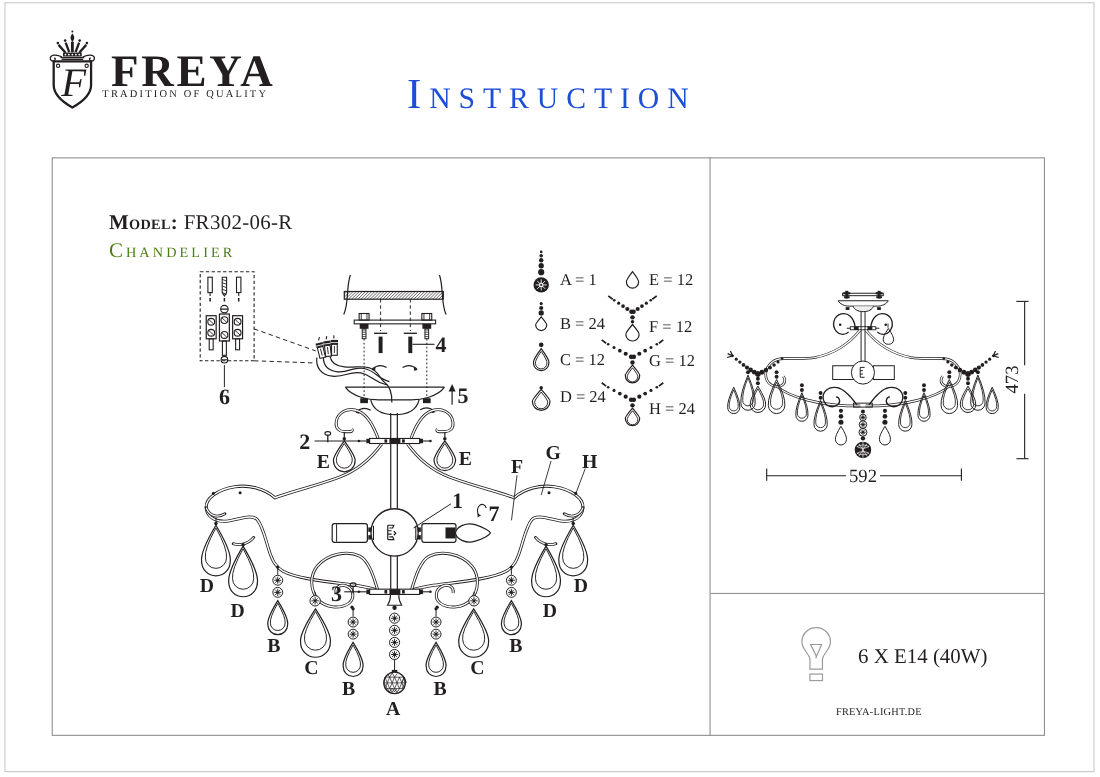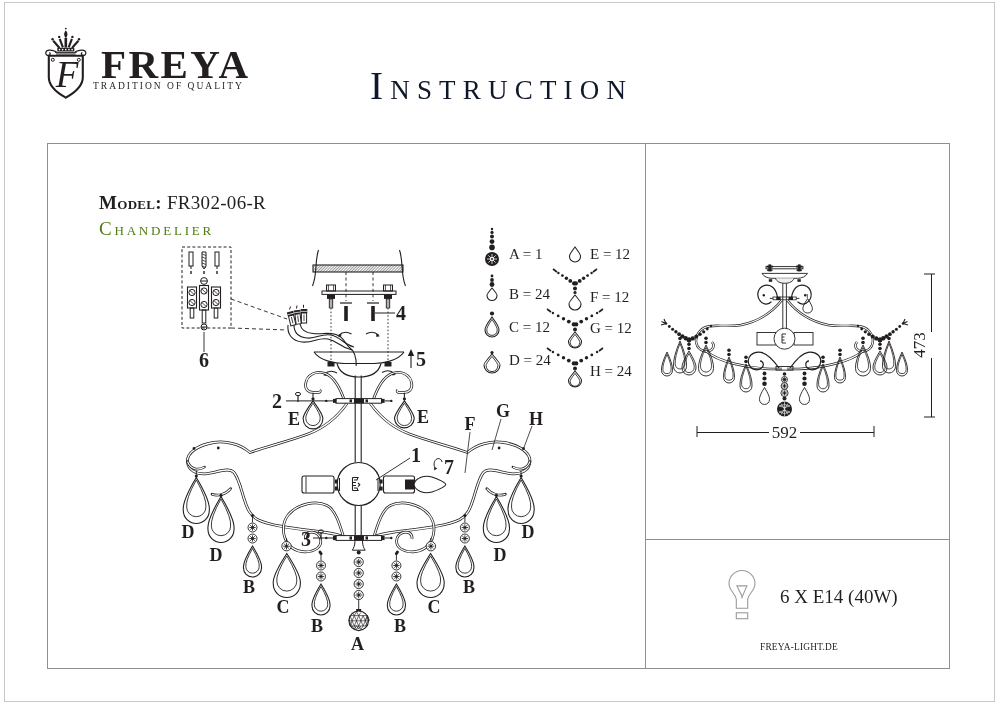--- a/index.html
+++ b/index.html
@@ -37,21 +37,21 @@
         <circle cx="14.8" cy="48.8" r="1.5" stroke-width="1"></circle>
         <circle cx="40.8" cy="48.8" r="1.5" stroke-width="1"></circle>
         <text x="29" y="76" font-family="Liberation Serif" font-size="37" font-style="italic" text-anchor="middle" fill="#231f20" stroke="none">F</text>
       </g>
     </svg>
 
 <div class="abs" style="left:101px;top:40px;font:bold 41px 'Liberation Serif',serif;letter-spacing:2.4px;color:#231f20;">FREYA</div>
 
 <div class="abs" style="left:93px;top:81px;font:9.5px 'Liberation Serif',serif;letter-spacing:2px;color:#231f20;">TRADITION OF QUALITY</div>
 
-<div class="abs" style="left:370px;top:63px;font:39px 'Liberation Serif',serif;font-variant:small-caps;letter-spacing:7.2px;color:#0f172a;">Instruction</div>
+<div class="abs" style="left:370px;top:63px;font:39px 'Liberation Serif',serif;font-variant:small-caps;letter-spacing:7.2px;color:#1d4ed8;">Instruction</div>
 
 <div class="abs" style="left:47px;top:143px;width:903px;height:526px;border:1px solid #8f8f8f;box-sizing:border-box;"></div>
 
 <div class="abs" style="left:645px;top:143px;width:1px;height:526px;background:#8f8f8f;"></div>
 
 <div class="abs" style="left:646px;top:539px;width:304px;height:1px;background:#8f8f8f;"></div>
 
 <div class="abs" style="left:99px;top:192px;font:19px 'Liberation Serif',serif;font-variant:small-caps;letter-spacing:0.3px;color:#231f20;"><b>Model:</b>&nbsp;<span style="font-variant:normal">FR302-06-R</span></div>
 
 <div class="abs" style="left:99px;top:218px;font:19px 'Liberation Serif',serif;font-variant:small-caps;letter-spacing:2.8px;color:#4d7c0f;">Chandelier</div>

